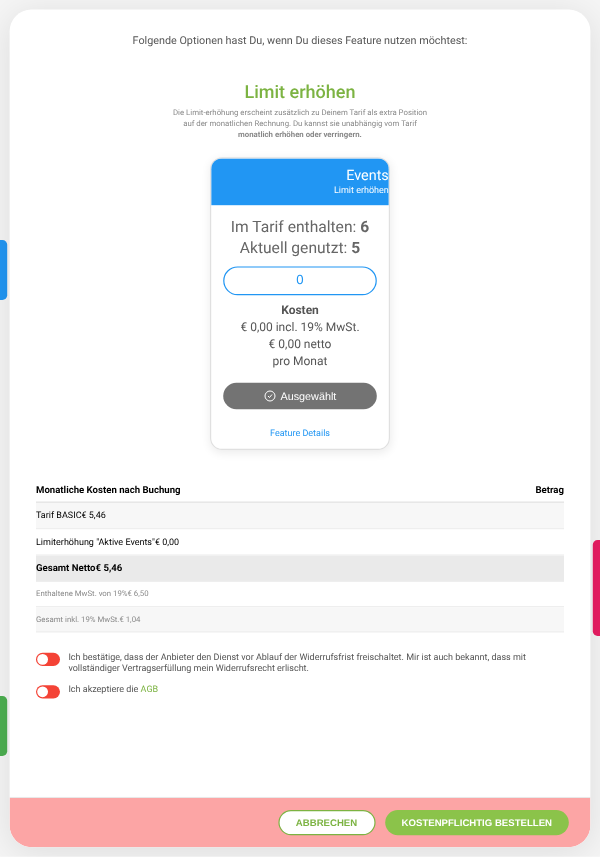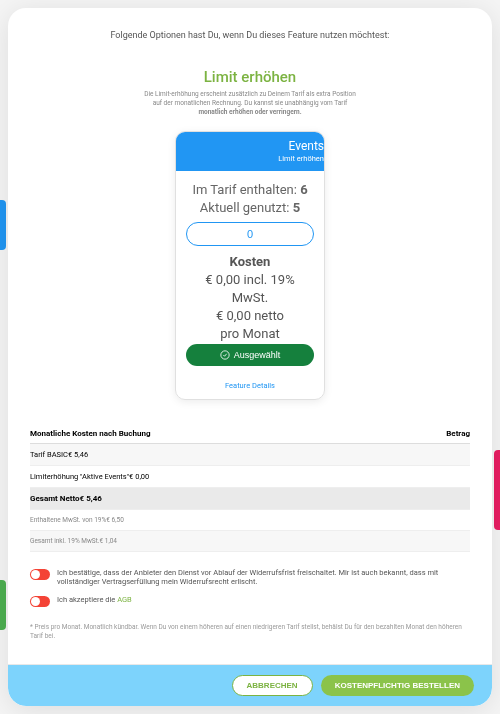--- a/index.html
+++ b/index.html
@@ -13,38 +13,38 @@
 .title{text-align:center;color:#7cb342;font-size:15px;font-weight:500;margin-bottom:4px}
 .subtitle{text-align:center;font-size:6.5px;color:#888;line-height:1.4;margin-bottom:14px}
 .subtitle b{font-weight:700}
 .card{width:150px;margin:0 auto 24px;border:1px solid #e0e0e0;border-radius:10px;overflow:hidden;box-shadow:0 2px 8px rgba(0,0,0,0.08)}
 .card-head{background:#2196f3;color:#fff;text-align:right;padding:7px 0 8px}
 .card-head-title{font-size:12px;font-weight:400}
 .card-head-sub{font-size:7.5px;margin-top:1px}
 .card-body{padding:10px 10px 8px;text-align:center}
 .card-info{font-size:13px;color:#666;line-height:1.4;margin-bottom:4px}
 .card-input{width:100%;border:1.5px solid #2196f3;border-radius:14px;padding:5px 0;text-align:center;font-size:11px;color:#2196f3;font-weight:500;margin-bottom:7px;background:#fff}
-.card-cost{font-size:13px;color:#555;line-height:1.4;margin-bottom:0}
+.card-cost{font-size:10px;color:#555;line-height:1.4;margin-bottom:10px}
 .card-cost b{font-weight:700}
-.card-btn{width:100%;background:#15803d;color:#fff;border:none;border-radius:14px;padding:6px 0;font-size:9px;cursor:pointer;display:flex;align-items:center;justify-content:center;gap:4px}
+.card-btn{width:100%;background:#737373;color:#fff;border:none;border-radius:14px;padding:6px 0;font-size:9px;cursor:pointer;display:flex;align-items:center;justify-content:center;gap:4px}
 .card-btn svg{width:10px;height:10px}
 .card-link{text-align:center;font-size:7.5px;color:#2196f3;padding:7px 0 9px;cursor:pointer}
 .section-head{display:flex;justify-content:space-between;font-size:8px;font-weight:700;padding:5px 0;border-bottom:1px solid #ddd}
 .row{display:flex;justify-content:flex-start;font-size:7.5px;padding:6px 0;border-bottom:1px solid #eee}
 .row.alt{background:#f7f7f7}
 .row.total{font-weight:700;font-size:8px;background:#eaeaea}
 .row.tax{font-size:6.5px;color:#888}
 .final-row{margin-bottom:16px}
 .toggle-row{display:flex;align-items:flex-start;gap:7px;margin-bottom:8px}
 .toggle{width:20px;height:11px;background:#f44336;border-radius:6px;position:relative;flex-shrink:0;cursor:pointer;margin-top:1px}
 .toggle::after{content:"";position:absolute;width:9px;height:9px;background:#fff;border-radius:50%;top:1px;left:1px}
 .toggle-text{font-size:7.5px;color:#555;line-height:1.3}
 .toggle-text a{color:#7cb342;text-decoration:none}
 .footnote{font-size:6.5px;color:#999;margin-top:8px;line-height:1.3}
-.footer{position:absolute;bottom:0;left:0;right:0;border-top:1px solid #e8e8e8;padding:10px 18px;display:flex;justify-content:flex-end;gap:8px;background:#7dd3fc;border-radius:0 0 18px 18px}
+.footer{position:absolute;bottom:0;left:0;right:0;border-top:1px solid #e8e8e8;padding:10px 18px;display:flex;justify-content:flex-end;gap:8px;background:#fca5a5;border-radius:0 0 18px 18px}
 .btn-cancel{border:1.5px solid #7cb342;background:#fff;color:#7cb342;border-radius:15px;padding:5px 14px;font-size:8px;font-weight:600;cursor:pointer}
 .btn-order{border:none;background:#8bc34a;color:#fff;border-radius:15px;padding:6px 14px;font-size:8px;font-weight:600;cursor:pointer}
 </style>
 </head>
 <body>
 
 <div class="bg-accent bg1"></div>
 <div class="bg-accent bg2"></div>
 <div class="bg3"></div>
 
@@ -115,19 +115,18 @@
     <div class="toggle"></div>
     <div class="toggle-text">Ich bestätige, dass der Anbieter den Dienst vor Ablauf der Widerrufsfrist freischaltet. Mir ist auch bekannt, dass mit vollständiger Vertragserfüllung mein Widerrufsrecht erlischt.</div>
   </div>
   <div class="toggle-row">
     <div class="toggle"></div>
     <div class="toggle-text">
       <span>Ich akzeptiere die </span><a href="#">AGB</a>
     </div>
   </div>
 
-  <div class="footnote">* Preis pro Monat. Monatlich kündbar. Wenn Du von einem höheren auf einen niedrigeren Tarif stellst, behälst Du für den bezahlten Monat den höheren Tarif bei.</div>
 
   <div class="footer">
     <button class="btn-cancel">ABBRECHEN</button>
     <button class="btn-order">KOSTENPFLICHTIG BESTELLEN</button>
   </div>
 </div>
 
 </body></html>

